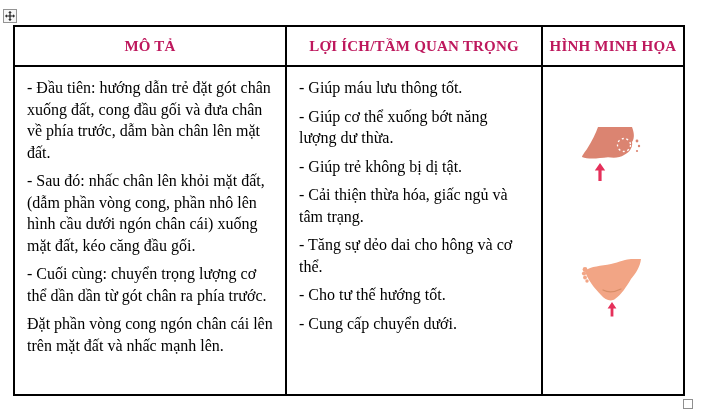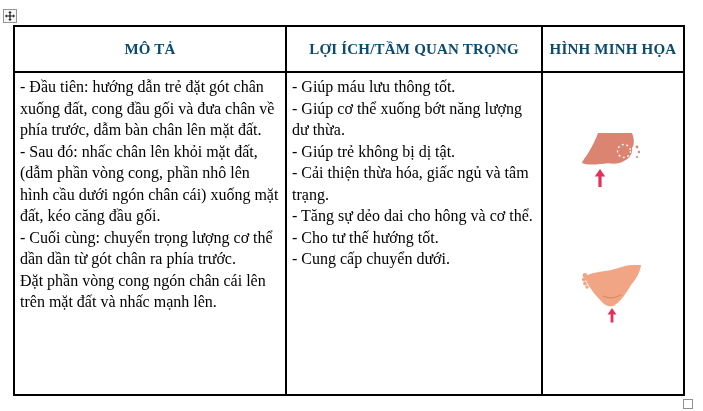--- a/index.html
+++ b/index.html
@@ -53,31 +53,31 @@
   .doc-table th, .doc-table td {
     border: 2px solid #000000;
     vertical-align: top;
     box-sizing: border-box;
     overflow: hidden;
   }
   .col-desc  { width: 272px; }
   .col-ben   { width: 256px; }
   .col-illus { width: 142px; }
   .doc-table th {
-    height: 46px;
+    height: 40px;
     vertical-align: middle;
     text-align: center;
     font-weight: bold;
     font-size: 15px;
-    color: #0c4a6e;
+    color: #be185d;
     letter-spacing: 0.2px;
   }
   .cell-text { padding: 3px 5px 0 5px; }
   .cell-text p {
-    margin: 0;
+    margin: 7px;
     font-size: 16px;
     line-height: 21.5px;
     color: #000000;
   }
   .cell-illus {
     vertical-align: top;
   }
   .illus-wrap {
     display: flex;
     flex-direction: column;

